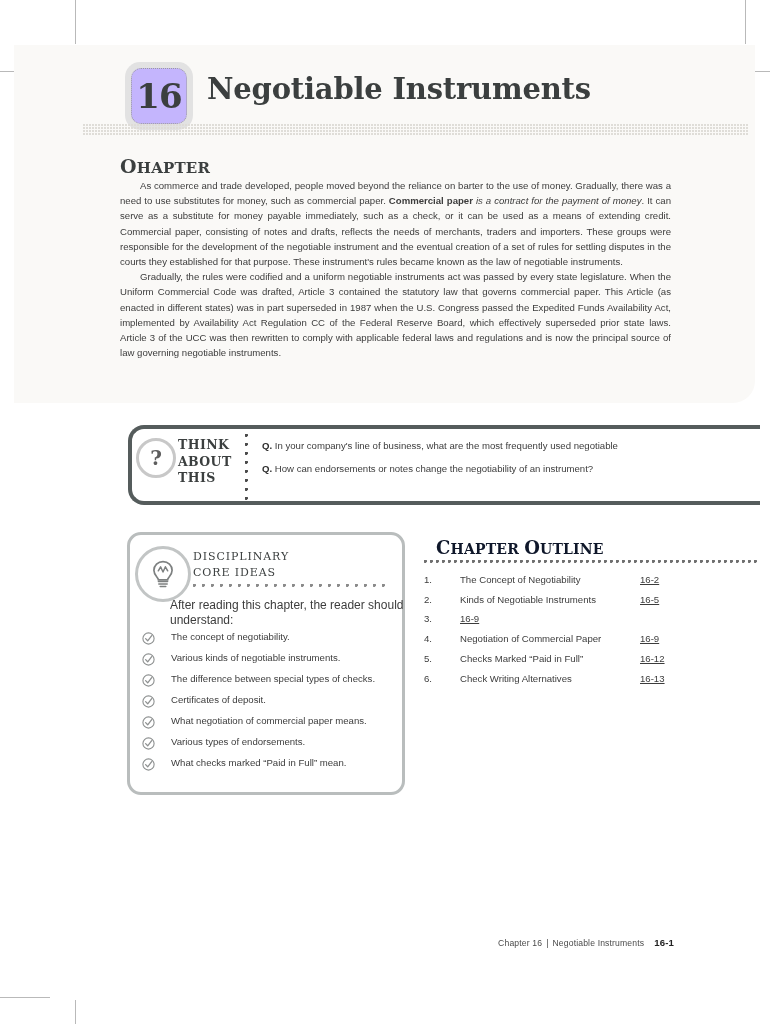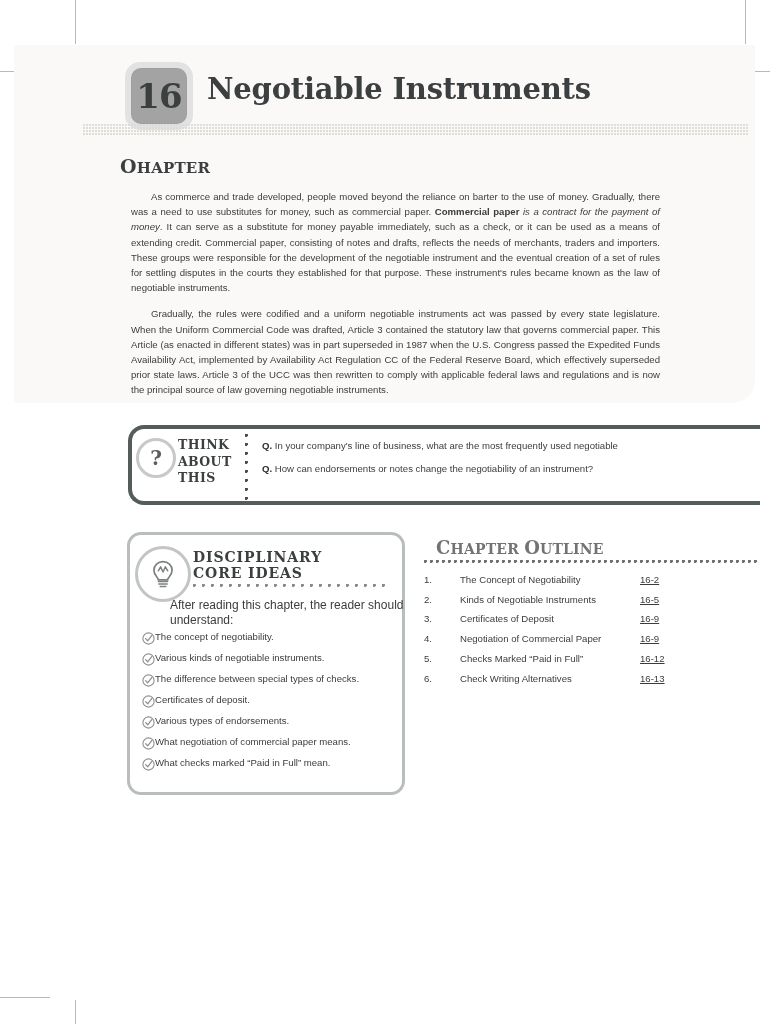--- a/index.html
+++ b/index.html
@@ -28,21 +28,21 @@
   
   .chapter-head{
     position:absolute;left:125px;top:62px;width:630px;height:80px;
   }
   .chap-badge{
     position:absolute;left:0;top:0;width:68px;height:68px;
     background:#e2e2e2;border-radius:15px;
     display:flex;align-items:center;justify-content:center;
   }
   .chap-badge-inner{
-    width:54px;height:54px;background:#a3a3a3;border-radius:10px;
+    width:54px;height:54px;background:#c4b5fd;border-radius:10px;
     border:1px dotted #9c9c9c;
     display:flex;align-items:center;justify-content:center;
   }
   .chap-num{
     font-family:"DejaVu Serif", serif;
     font-weight:bold;font-size:34px;line-height:1;color:#3b3f3f;
     letter-spacing:-1px;
     margin-top:-1px;
   }
   .chap-title{
@@ -64,21 +64,21 @@
     position:absolute;left:120px;top:155px;
     font-family:"DejaVu Serif", serif;
     font-weight:bold;color:#3b3f3f;font-size:15px;letter-spacing:.2px;
   }
   .overview-head .cap{font-size:19px;}
   .overview-body{
     position:absolute;left:120px;top:178px;width:551px;
     font-size:9.6px;line-height:15.2px;color:#3c3c3c;
     text-align:justify;
   }
-  .overview-body p{margin:11px;text-indent:20px;}
+  .overview-body p{margin:0;text-indent:20px;}
   .overview-body b{font-weight:bold;}
   .overview-body i{font-style:italic;}
 
   
   .think-box{
     position:absolute;left:128px;top:425px;width:632px;height:80px;
     border:4px solid #555c5c;border-right:none;
     border-top-left-radius:16px;border-bottom-left-radius:16px;
     background:#ffffff;box-sizing:border-box;
   }
@@ -113,42 +113,42 @@
     border:3px solid #b9bdbd;border-radius:14px;background:#fff;
     box-sizing:border-box;
   }
   .bulb-circle{
     position:absolute;left:135px;top:546px;width:50px;height:50px;
     border-radius:50%;border:3px solid #c2c5c5;background:#fff;
     display:flex;align-items:center;justify-content:center;
   }
   .dci-title{
     position:absolute;left:193px;top:549px;
-    font-family:"DejaVu Serif", serif;font-weight:bold;
-    font-size:14px;line-height:16px;color:#3b3f3f;letter-spacing:.9px;
+    font-family:"DejaVu Serif", serif;font-weight:normal;
+    font-size:11px;line-height:16px;color:#3b3f3f;letter-spacing:.9px;
   }
   .dci-dots{
     position:absolute;left:193px;top:584px;width:193px;height:4px;
     background-image:radial-gradient(circle at 1.4px 1.4px,#8a8a8a 1.4px,transparent 1.6px);
     background-size:9px 4px;
   }
   .dci-intro{
     position:absolute;left:142px;top:598px;width:250px;
     font-size:12px;line-height:14.5px;color:#3c3c3c;margin-left:28px;
   }
   .dci-list{position:absolute;left:142px;top:630px;width:252px;}
   .dci-item{display:flex;align-items:flex-start;margin-bottom:6.5px;}
   .check{flex:0 0 auto;width:13px;height:13px;margin-top:1px;}
-  .dci-text{font-size:9.6px;line-height:14.5px;color:#3c3c3c;}
+  .dci-text{margin-left:16px;font-size:9.6px;line-height:14.5px;color:#3c3c3c;}
 
   
   .co-title{
     position:absolute;left:436px;top:537px;
     font-family:"DejaVu Serif", serif;font-weight:bold;
-    font-size:14px;color:#737373;letter-spacing:.2px;
+    font-size:14px;color:#0f172a;letter-spacing:.2px;
   }
   .co-title .cap{font-size:18px;}
   .co-dots{
     position:absolute;left:424px;top:560px;width:334px;height:4px;
     background-image:radial-gradient(circle at 1.4px 1.4px,#6f6f6f 1.4px,transparent 1.6px);
     background-size:6px 4px;
   }
   .co-list{position:absolute;left:424px;top:570px;width:340px;}
   .co-row{display:flex;font-size:9.6px;line-height:19.7px;color:#3c3c3c;}
   .co-idx{width:36px;}
@@ -254,28 +254,28 @@
             <circle cx="6.5" cy="6.5" r="5.6" fill="none" stroke="#8e9191" stroke-width="1.1"></circle>
             <path d="M3.6 6.6l2.1 2.2 4-5.1" fill="none" stroke="#8e9191" stroke-width="1.3" stroke-linecap="round" stroke-linejoin="round"></path>
           </svg></span>
       <span class="dci-text">Certificates of deposit.</span>
     </div>
     <div class="dci-item">
       <span class="check"><svg width="13" height="13" viewBox="0 0 13 13">
             <circle cx="6.5" cy="6.5" r="5.6" fill="none" stroke="#8e9191" stroke-width="1.1"></circle>
             <path d="M3.6 6.6l2.1 2.2 4-5.1" fill="none" stroke="#8e9191" stroke-width="1.3" stroke-linecap="round" stroke-linejoin="round"></path>
           </svg></span>
+      <span class="dci-text">What negotiation of commercial paper means.</span>
+    </div>
+    <div class="dci-item">
+      <span class="check"><svg width="13" height="13" viewBox="0 0 13 13">
+            <circle cx="6.5" cy="6.5" r="5.6" fill="none" stroke="#8e9191" stroke-width="1.1"></circle>
+            <path d="M3.6 6.6l2.1 2.2 4-5.1" fill="none" stroke="#8e9191" stroke-width="1.3" stroke-linecap="round" stroke-linejoin="round"></path>
+          </svg></span>
       <span class="dci-text">Various types of endorsements.</span>
-    </div>
-    <div class="dci-item">
-      <span class="check"><svg width="13" height="13" viewBox="0 0 13 13">
-            <circle cx="6.5" cy="6.5" r="5.6" fill="none" stroke="#8e9191" stroke-width="1.1"></circle>
-            <path d="M3.6 6.6l2.1 2.2 4-5.1" fill="none" stroke="#8e9191" stroke-width="1.3" stroke-linecap="round" stroke-linejoin="round"></path>
-          </svg></span>
-      <span class="dci-text">What negotiation of commercial paper means.</span>
     </div>
     <div class="dci-item">
       <span class="check"><svg width="13" height="13" viewBox="0 0 13 13">
             <circle cx="6.5" cy="6.5" r="5.6" fill="none" stroke="#8e9191" stroke-width="1.1"></circle>
             <path d="M3.6 6.6l2.1 2.2 4-5.1" fill="none" stroke="#8e9191" stroke-width="1.3" stroke-linecap="round" stroke-linejoin="round"></path>
           </svg></span>
       <span class="dci-text">What checks marked “Paid in Full” mean.</span>
     </div>
   </div>
 
@@ -287,34 +287,36 @@
       <span class="co-name">The Concept of Negotiability</span>
       <span class="co-page">16-2</span>
     </div>
     <div class="co-row">
       <span class="co-idx">2.</span>
       <span class="co-name">Kinds of Negotiable Instruments</span>
       <span class="co-page">16-5</span>
     </div>
     <div class="co-row">
       <span class="co-idx">3.</span>
-      <span class="co-name">Certificates of Deposit</span>
       <span class="co-page">16-9</span>
     </div>
     <div class="co-row">
       <span class="co-idx">4.</span>
       <span class="co-name">Negotiation of Commercial Paper</span>
       <span class="co-page">16-9</span>
     </div>
     <div class="co-row">
       <span class="co-idx">5.</span>
       <span class="co-name">Checks Marked “Paid in Full”</span>
       <span class="co-page">16-12</span>
     </div>
     <div class="co-row">
       <span class="co-idx">6.</span>
       <span class="co-name">Check Writing Alternatives</span>
       <span class="co-page">16-13</span>
     </div>
   </div>
 
+  <div class="footer">
+    <span>Chapter 16</span><span class="sep">|</span><span>Negotiable Instruments</span><span class="pg">16-1</span>
+  </div>
 
 </div>
 
 </body></html>

